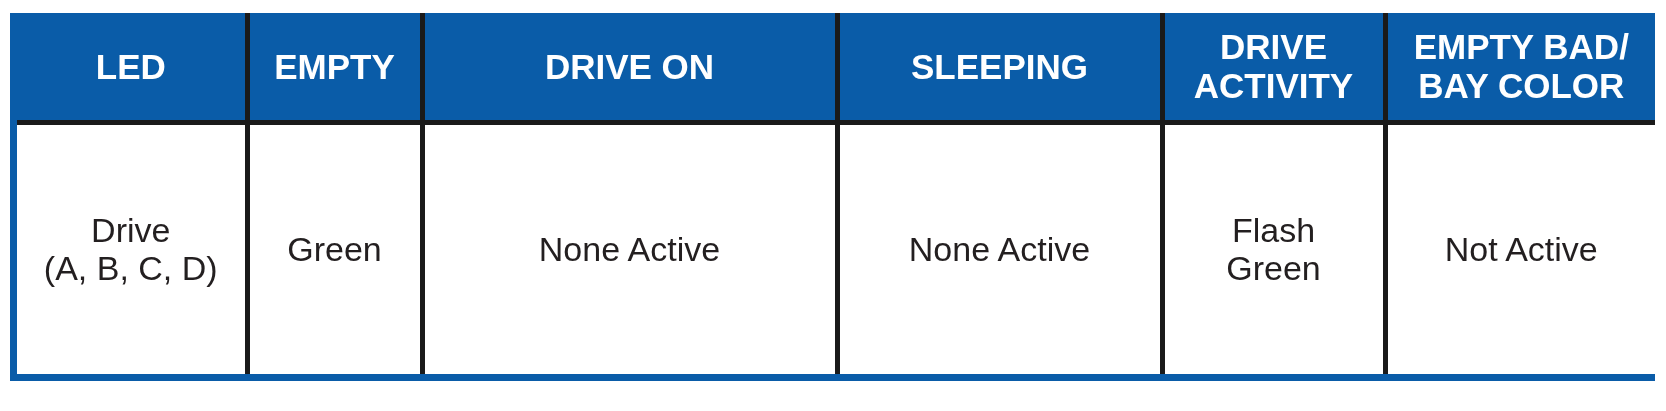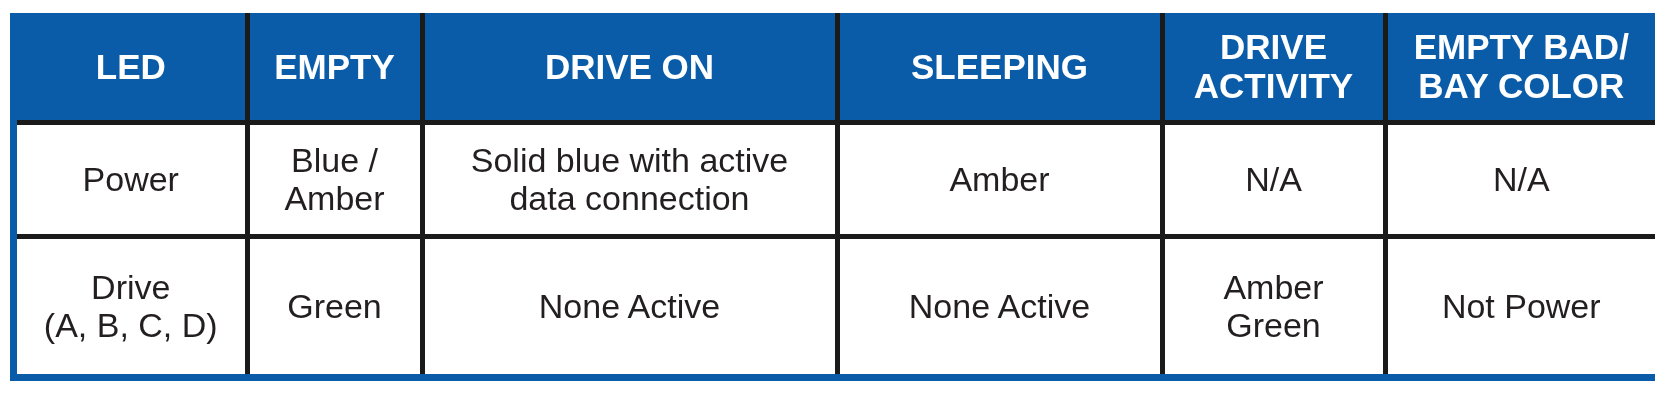--- a/index.html
+++ b/index.html
@@ -125,62 +125,40 @@
             <span class="cell-line">ACTIVITY</span>
           </th>
           <th>
             <span class="cell-line">EMPTY BAD/</span>
             <span class="cell-line">BAY COLOR</span>
           </th>
         </tr>
       </thead>
 
       <tbody>
-        <tr class="row-power">
-          <td class="first-col">
-            <span class="cell-line">Power</span>
-          </td>
-          <td>
-            <span class="cell-line">Blue /</span>
-            <span class="cell-line">Amber</span>
-          </td>
-          <td>
-            <span class="cell-line">Solid blue with active</span>
-            <span class="cell-line">data connection</span>
-          </td>
-          <td>
-            <span class="cell-line">Amber</span>
-          </td>
-          <td>
-            <span class="cell-line">N/A</span>
-          </td>
-          <td>
-            <span class="cell-line">N/A</span>
-          </td>
-        </tr>
 
         <tr class="row-drive">
           <td class="first-col">
             <span class="cell-line">Drive</span>
             <span class="cell-line">(A, B, C, D)</span>
           </td>
           <td>
             <span class="cell-line">Green</span>
           </td>
           <td>
             <span class="cell-line">None Active</span>
           </td>
           <td>
             <span class="cell-line">None Active</span>
           </td>
           <td>
-            <span class="cell-line">Amber</span>
+            <span class="cell-line">Flash</span>
             <span class="cell-line">Green</span>
           </td>
           <td>
-            <span class="cell-line">Not Power</span>
+            <span class="cell-line">Not Active</span>
           </td>
         </tr>
       </tbody>
     </table>
   </div>
 
 </div>
 
 </body></html>

